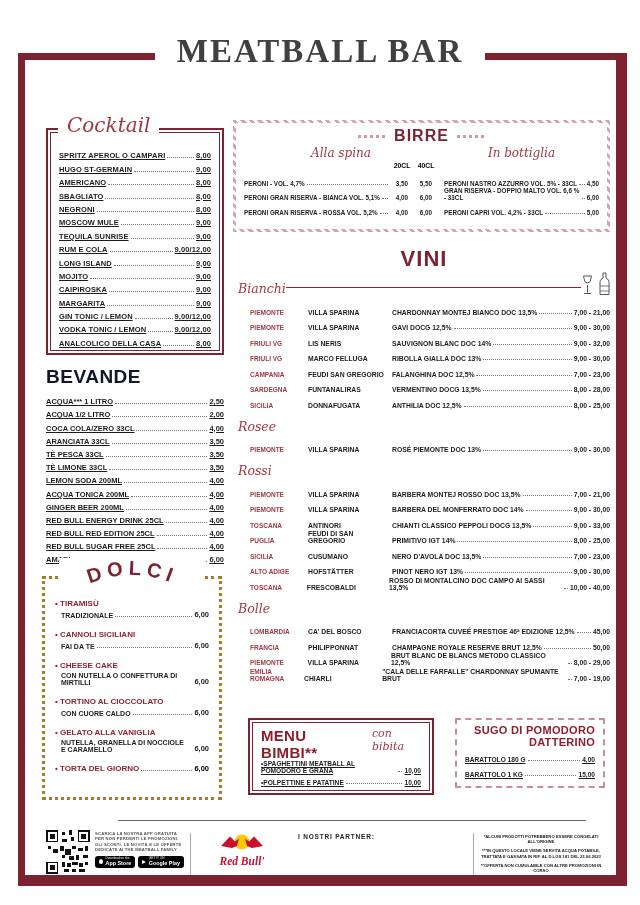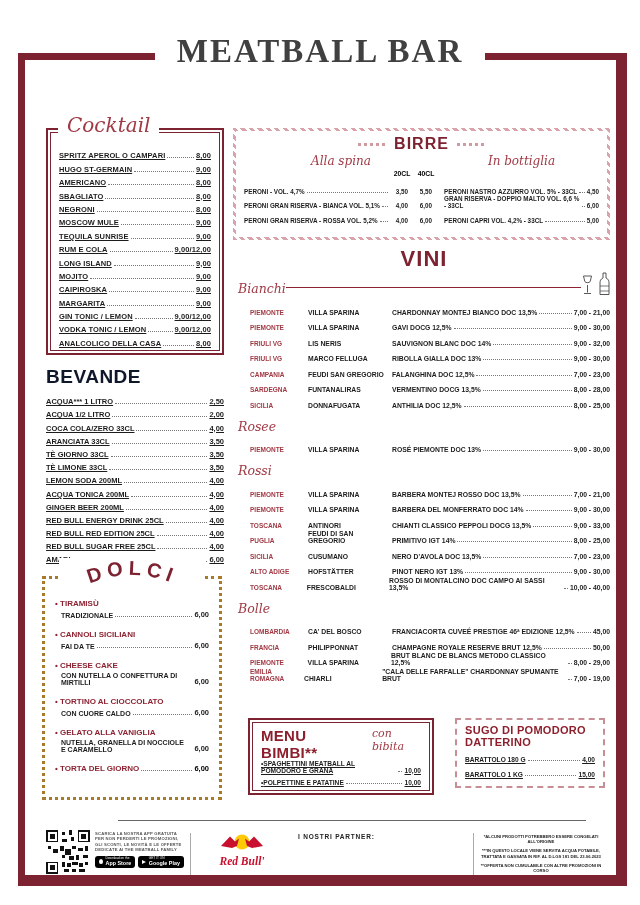--- a/index.html
+++ b/index.html
@@ -43,21 +43,21 @@
   .dolci-item { margin-bottom:11px; }
   .d-name { color:#8d2332; font-weight:700; font-size:8px; }
   .d-name::before { content:"• "; }
   .d-line1 { display:flex; align-items:flex-end; }
   .d-line1 .dots, .d-line2 .dots { flex:1; border-bottom:1px dotted #777; margin:0 2px 2px; }
   .d-line2 { display:flex; align-items:flex-end; font-size:7px; font-weight:700; color:#1c1c1c;
     padding-left:6px; margin-top:2px; }
   .d-price { font-size:7.5px; font-weight:700; white-space:nowrap; }
 
   
-  .birre-box { position:absolute; left:233px; top:128px; width:377px; height:112px;
+  .birre-box { position:absolute; left:233px; top:120px; width:377px; height:112px;
     border:3px solid transparent;
     border-image:repeating-linear-gradient(45deg,#d8a3aa 0 3px,transparent 3px 6px) 3; padding:4px 8px 0; }
   .birre-head { display:flex; justify-content:center; align-items:center; gap:8px; }
   .birre-head h2 { font-size:16px; color:#7d2230; letter-spacing:1px; }
   .wavy { width:28px; height:3px; background:repeating-linear-gradient(90deg,#cf9ba1 0 3px,transparent 3px 6px); }
   .birre-cols { display:flex; gap:6px; margin-top:1px; }
   .b-left { width:194px; } .b-right { flex:1; }
   .col-script { text-align:center; font-size:12px; margin-bottom:2px; }
   .size-head { display:flex; font-size:6.8px; font-weight:700; height:10px; }
   .size-head .sp { flex:1; }
@@ -88,21 +88,21 @@
   .bimbi-inner { position:absolute; inset:2px; border:1px solid #7d2230; padding:4px 8px 0; }
   .bimbi-head { display:flex; align-items:flex-start; gap:17px; }
   .bimbi-head h2 { font-size:15px; color:#8d1f2d; letter-spacing:.3px; }
   .bimbi-note { font-size:11px; }
   .bimbi-inner .mrow { font-size:6.6px; height:12.5px; }
   .bb-name::before { content:"•"; }
 
   
   .sugo-box { position:absolute; left:455px; top:718px; width:150px; height:70px;
     border:2px dashed #c88e96; padding:5px 8px 0; }
-  .sugo-box h2 { text-align:left; font-size:11px; line-height:11.5px; color:#8d1f2d; letter-spacing:.3px; }
+  .sugo-box h2 { text-align:right; font-size:11px; line-height:11.5px; color:#8d1f2d; letter-spacing:.3px; }
   .sugo-box .mrow { font-size:6.6px; height:13px; margin-top:2px; }
 
   
   .footer-rule { position:absolute; left:118px; top:820px; width:468px; height:1px; background:#666; }
   .vdiv { position:absolute; top:833px; width:1px; height:42px; background:#aaa; }
   .qr { position:absolute; left:46px; top:830px; width:44px; height:44px; }
   .app-block { position:absolute; left:95px; top:831px; width:92px; }
   .app-text { font-size:4.2px; line-height:5.4px; color:#555; font-weight:700; letter-spacing:.2px; text-transform:uppercase; }
   .badges { display:flex; gap:3px; margin-top:3px; }
   .badge { background:#000; color:#fff; border-radius:3px; padding:1px 4px; display:flex; align-items:center; gap:2.5px; height:12px; }
@@ -237,21 +237,21 @@
       <span>COCA COLA/ZERO 33CL</span>
       <span class="dots"></span>
       <span class="price">4,00</span>
     </div>
       <div class="mrow">
       <span>ARANCIATA 33CL</span>
       <span class="dots"></span>
       <span class="price">3,50</span>
     </div>
       <div class="mrow">
-      <span>TÈ GIORNO 33CL</span>
+      <span>TÈ PESCA 33CL</span>
       <span class="dots"></span>
       <span class="price">3,50</span>
     </div>
       <div class="mrow">
       <span>TÈ LIMONE 33CL</span>
       <span class="dots"></span>
       <span class="price">3,50</span>
     </div>
       <div class="mrow">
       <span>LEMON SODA 200ML</span>

